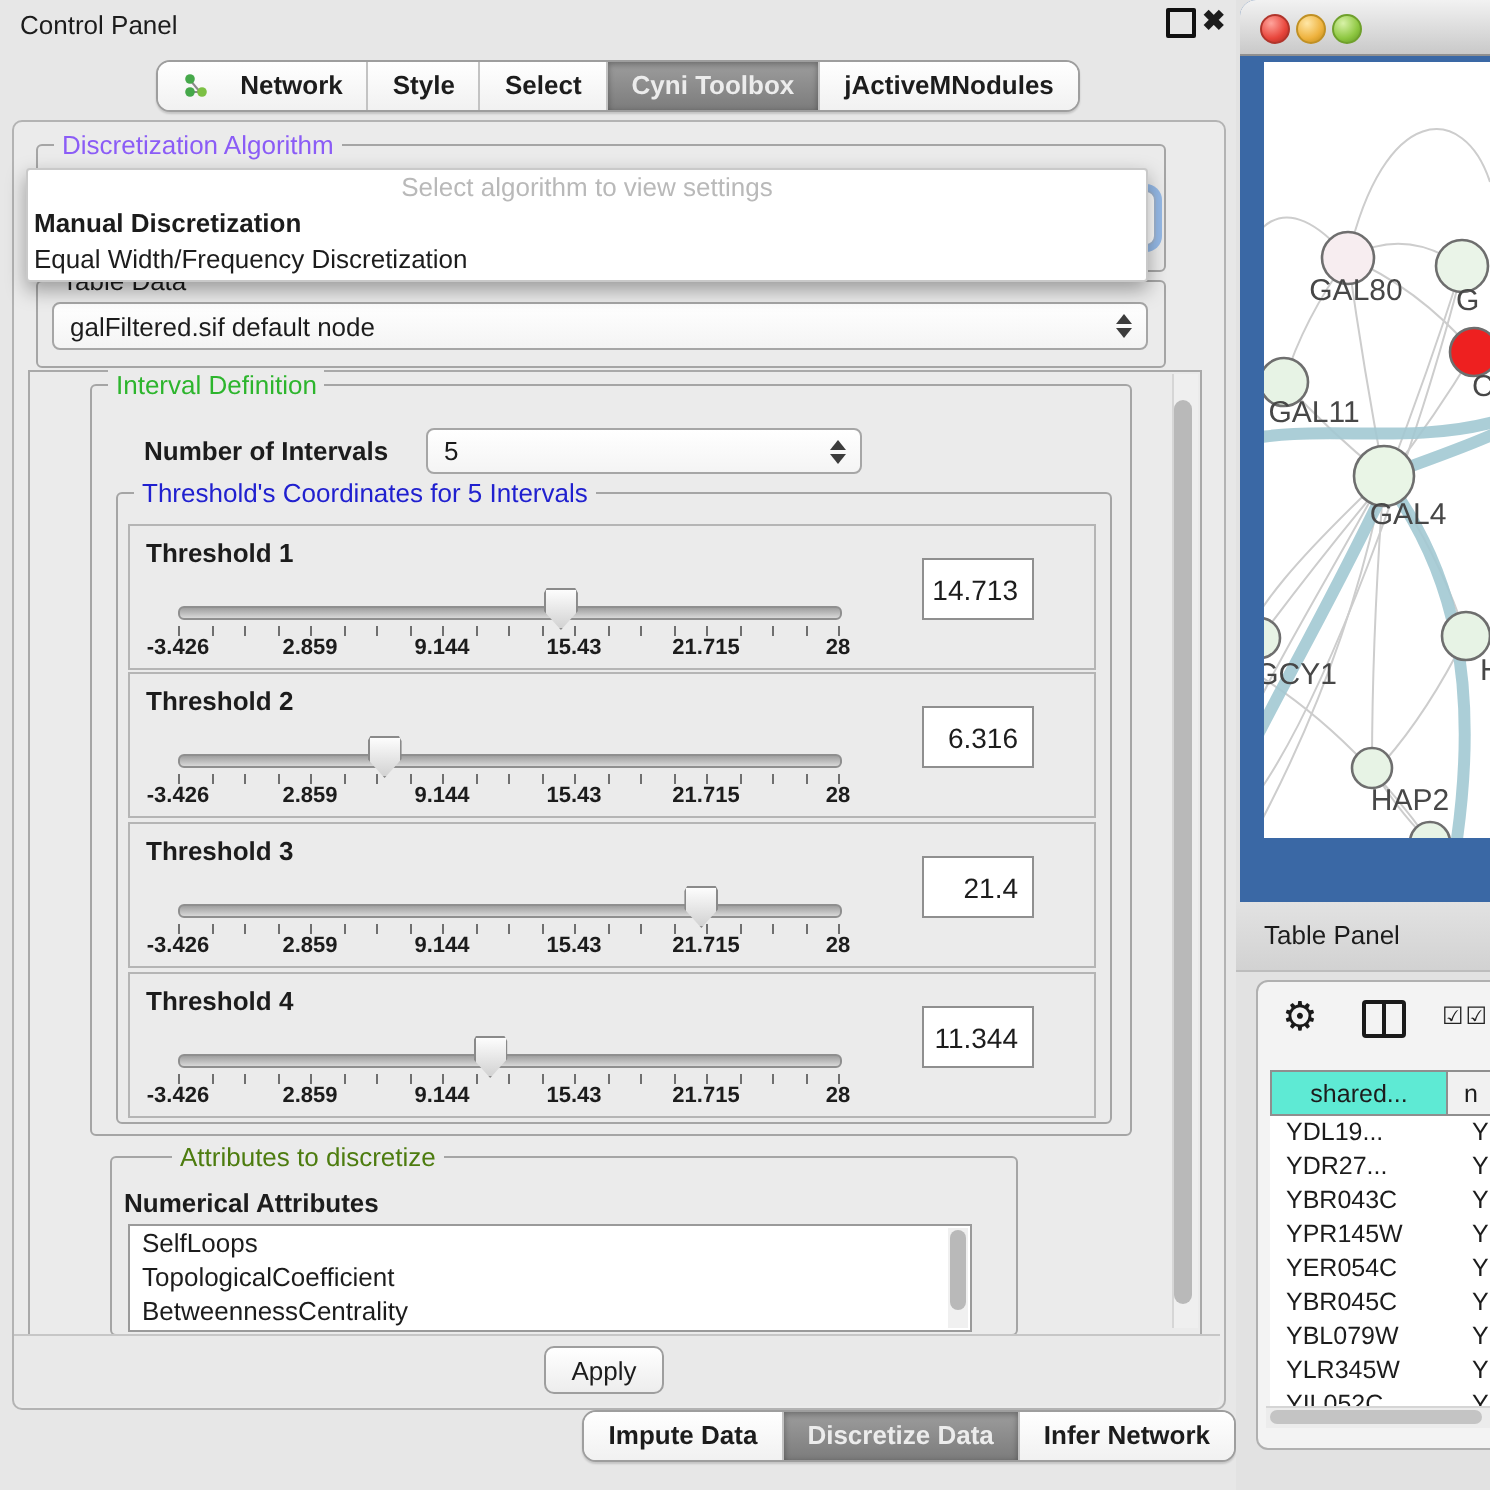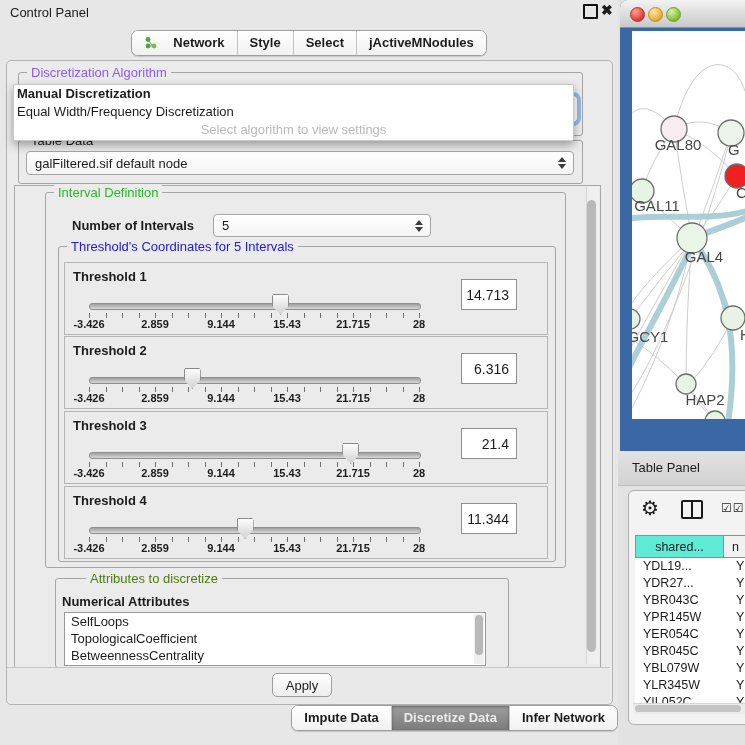--- a/index.html
+++ b/index.html
@@ -140,44 +140,47 @@
           <circle cx="10" cy="10" r="2.4" fill="#7cc044"></circle>
         </svg>
         <span>Network</span>
       </div>
       <div class="seg">
         <span>Style</span>
       </div>
       <div class="seg">
         <span>Select</span>
       </div>
+      <div class="seg sel">
+        <span>Cyni Toolbox</span>
+      </div>
       <div class="seg">
         <span>jActiveMNodules</span>
       </div>
     </div>
 </div>
 
 <div class="abs" id="main-panel"></div>
 
 <div class="abs group" id="disc-group">
   <span class="glabel" id="disc-label">Discretization Algorithm</span>
 </div>
 <div class="abs" id="disc-combo">
   <span class="stepper">
       <i class="up"></i>
       <i class="dn"></i>
     </span>
 </div>
 
 <div class="abs" id="algo-popup">
+  <div id="popup-placeholder">Select algorithm to view settings</div>
   <div id="popup-options">
       <div class="popup-opt first">Manual Discretization</div>
       <div class="popup-opt">Equal Width/Frequency Discretization</div>
     </div>
-  <div id="popup-placeholder">Select algorithm to view settings</div>
 </div>
 
 <div class="abs group" id="tdata-group">
   <span class="glabel">Table Data</span>
 </div>
 <div class="abs combo" id="tdata-combo">
   <span>galFiltered.sif default node</span>
   <span class="stepper">
       <i class="up"></i>
       <i class="dn"></i>

